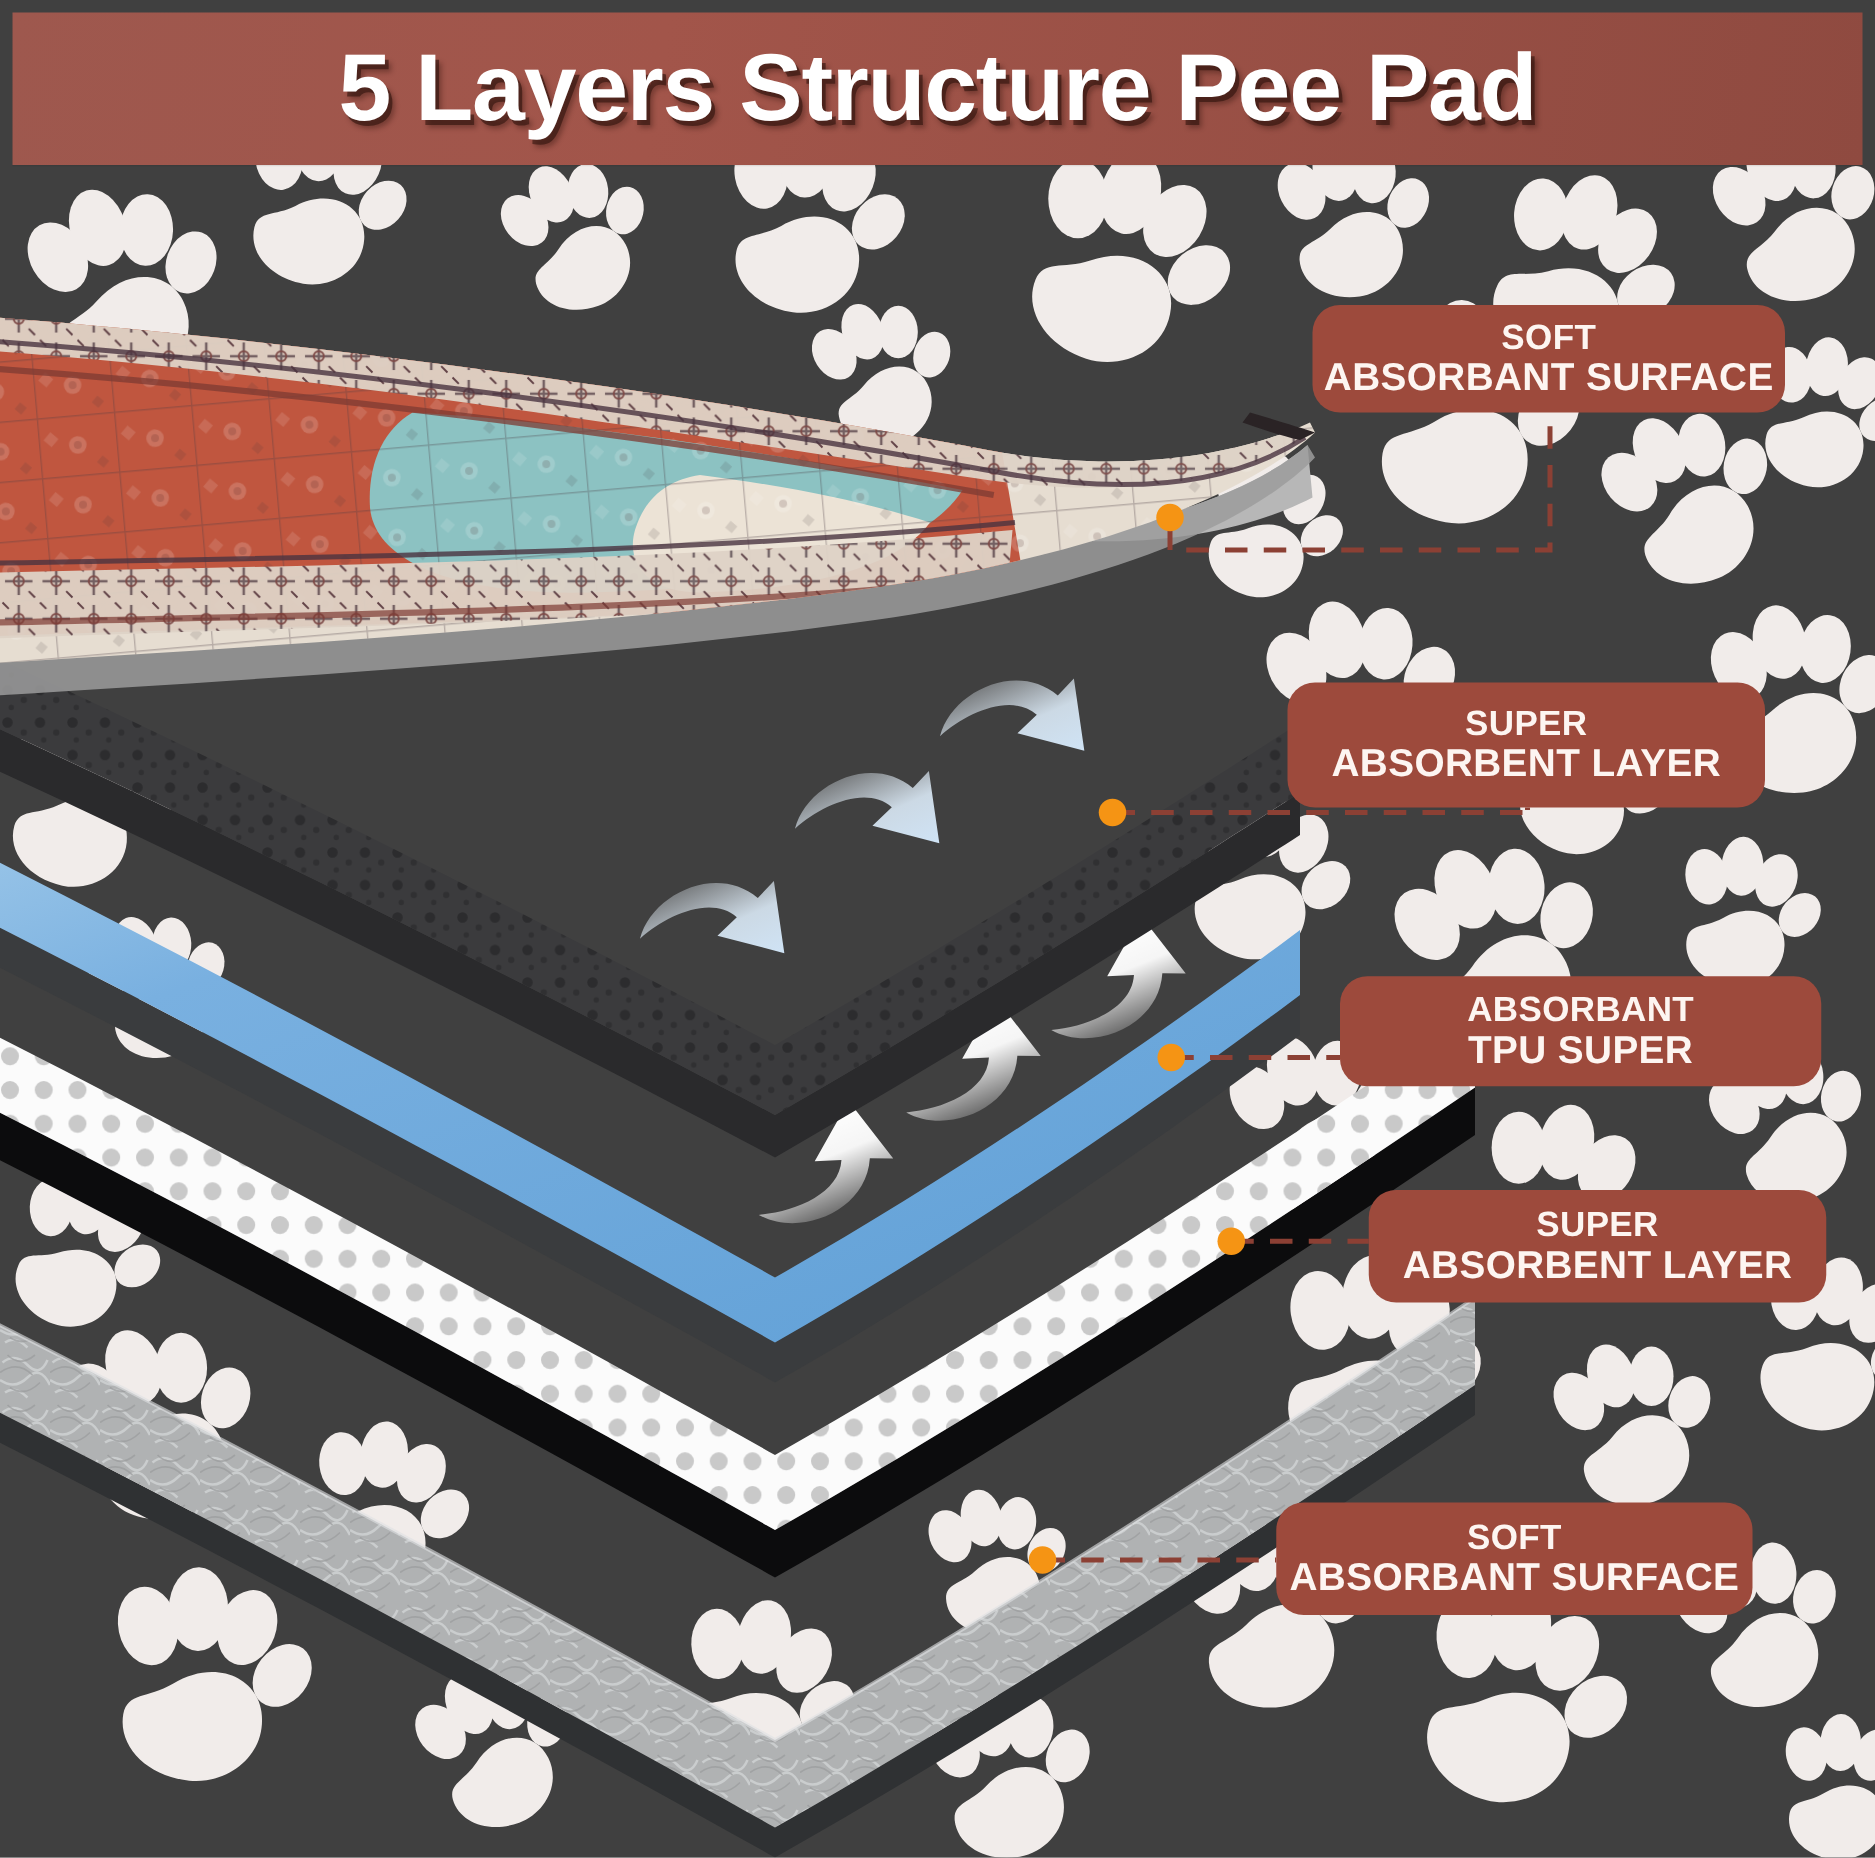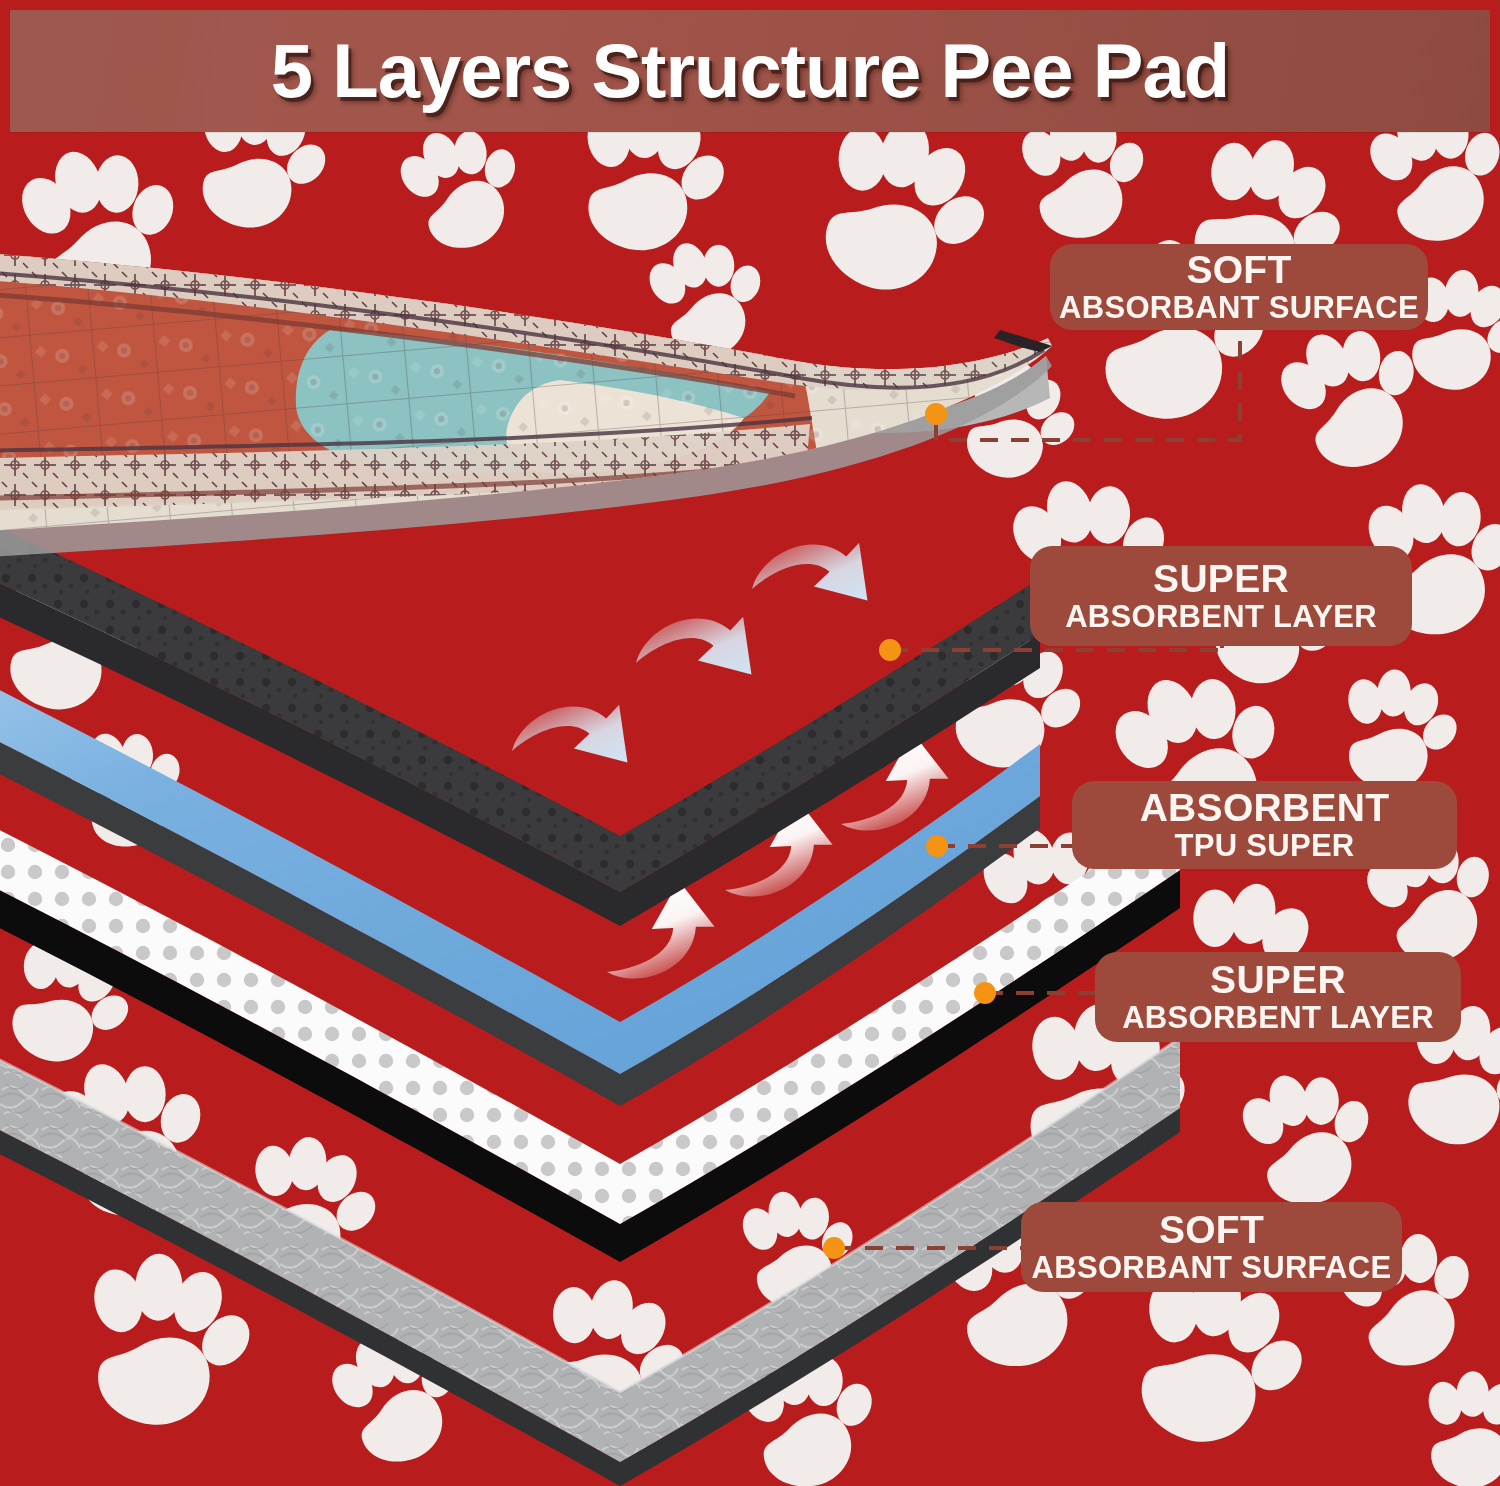--- a/index.html
+++ b/index.html
@@ -2,21 +2,21 @@
 <html><head>
 <meta charset="utf-8">
 <style>
   html,body{margin:0;padding:0;}
   body{
     width:1500px;height:1486px;
     background:#ffffff;
     font-family:"Liberation Sans", sans-serif;
     overflow:hidden;
   }
-  #stage{position:relative;width:1500px;height:1486px;overflow:hidden;background:#b91c1c;}
+  #stage{position:relative;width:1500px;height:1486px;overflow:hidden;background:#404040;}
 
   
   #paws{position:absolute;inset:0;z-index:0;}
 
   
   #banner{
     position:absolute;left:10px;top:10px;width:1480px;height:122px;
     background:linear-gradient(100deg,#9e584e 0%,#a2554a 35%,#8f4a40 100%);
     z-index:5;
     display:flex;align-items:center;justify-content:center;
@@ -48,21 +48,21 @@
     font-weight:bold;
     text-align:center;
     display:flex;flex-direction:column;align-items:center;justify-content:center;
     line-height:1.08;
     letter-spacing:.3px;
     box-sizing:border-box;
     padding:6px 22px;
     font-family:"Liberation Sans", sans-serif;
   }
   .label .l1,.label .l2{display:block;white-space:nowrap;}
-  .label .l1{font-size:39px;}
+  .label .l1{font-size:28px;}
   .label .l2{font-size:31px;}
 
   #label-0{left:1050px;top:244px;width:378px;height:86px;}
   #label-1{left:1030px;top:546px;width:382px;height:100px;}
   #label-2{left:1072px;top:781px;width:385px;height:88px;}
   #label-3{left:1095px;top:952px;width:366px;height:90px;}
   #label-4{left:1021px;top:1202px;width:381px;height:90px;}
 
   .dot{position:absolute;z-index:9;width:22px;height:22px;border-radius:50%;background:#f59414;}
 </style>
@@ -384,21 +384,21 @@
     <span class="l1">SOFT</span>
     <span class="l2">ABSORBANT SURFACE</span>
   </div>
 
   <div class="label" id="label-1">
     <span class="l1">SUPER</span>
     <span class="l2">ABSORBENT LAYER</span>
   </div>
 
   <div class="label" id="label-2">
-    <span class="l1">ABSORBENT</span>
+    <span class="l1">ABSORBANT</span>
     <span class="l2">TPU SUPER</span>
   </div>
 
   <div class="label" id="label-3">
     <span class="l1">SUPER</span>
     <span class="l2">ABSORBENT LAYER</span>
   </div>
 
   <div class="label" id="label-4">
     <span class="l1">SOFT</span>

